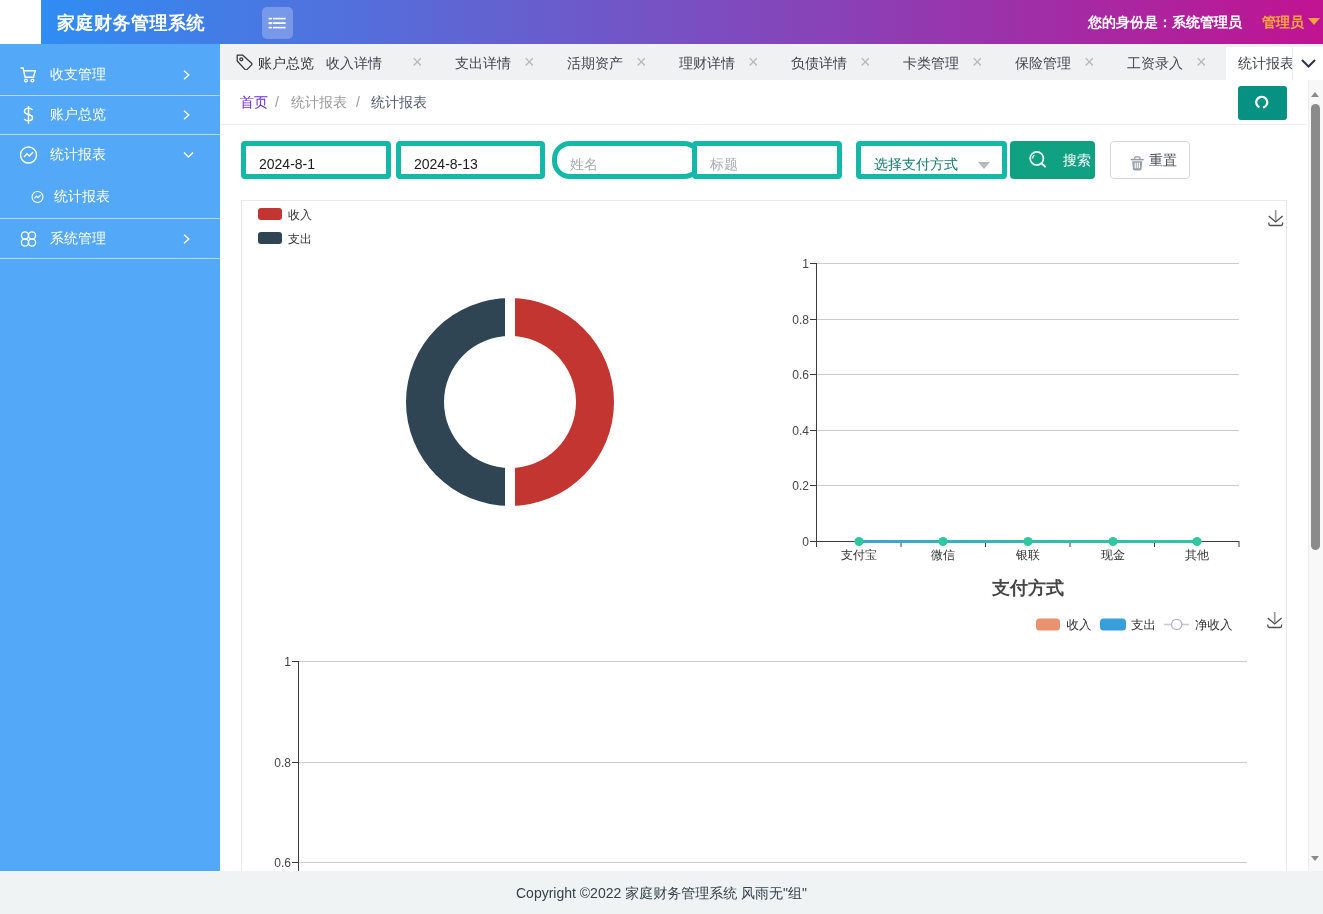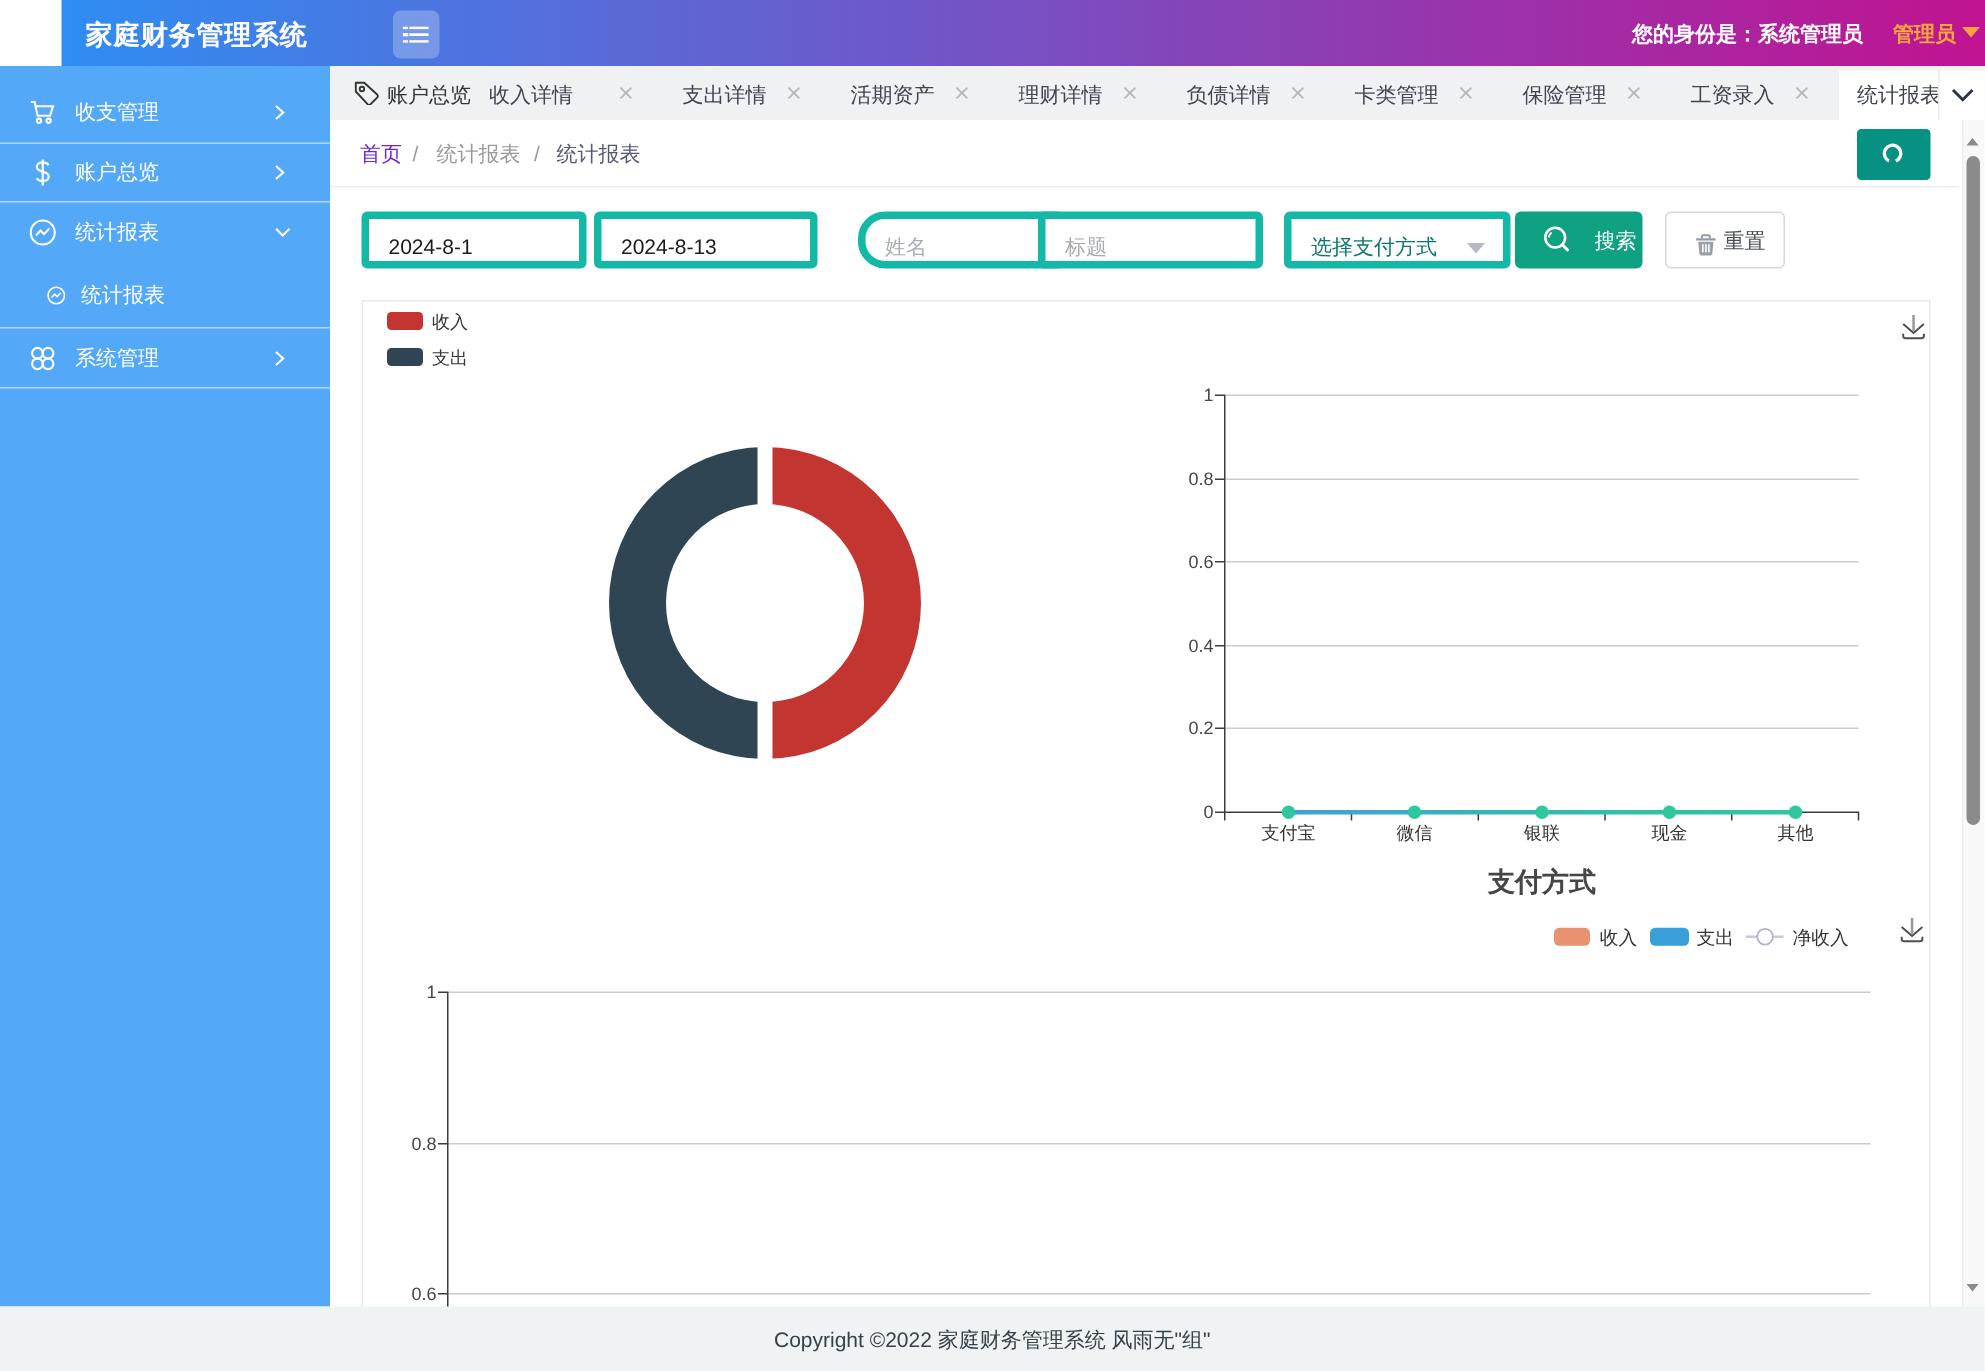--- a/index.html
+++ b/index.html
@@ -158,21 +158,21 @@
   <span class="crumb" style="left:151px;color:#515a6e">统计报表</span>
 </div>
 <div id="refreshbtn">
   <svg width="49" height="34" viewBox="0 0 49 34" fill="none" stroke="#fff" stroke-width="2.2">
       <circle cx="23.7" cy="16.3" r="5.5" stroke-dasharray="29.8 4.8" transform="rotate(115 23.7 16.3)"></circle>
     </svg>
 </div>
 
 <div class="inp" style="left:241px;width:150px;">2024-8-1</div>
 <div class="inp" style="left:396px;width:149px;">2024-8-13</div>
-<div class="inp" style="left:572px;width:150px;border-radius:18px;"><span class="ph">姓名</span></div>
+<div class="inp" style="left:552px;width:150px;border-radius:18px;"><span class="ph">姓名</span></div>
 <div class="inp" style="left:692px;width:150px;"><span class="ph">标题</span></div>
 <div class="inp" style="left:856px;width:151px;color:#0f766e;">选择支付方式
   <span style="position:absolute;right:12px;top:16px;width:0;height:0;border-left:6px solid transparent;border-right:6px solid transparent;border-top:7px solid #b6b9c0;"></span>
 </div>
 <div id="btn-search">
   <svg style="position:absolute;left:18px;top:9px" width="21" height="21" viewBox="0 0 21 21" fill="none" stroke="#fff">
       <circle cx="8.8" cy="8.4" r="6.6" stroke-width="1.7"></circle>
       <line x1="13.6" y1="13.2" x2="17" y2="16.6" stroke-width="2" stroke-linecap="round"></line>
       <path d="M4.6 8.4 a4.2 4.2 0 0 1 1.8 -3.4" stroke-width="1.2"></path>
     </svg>

